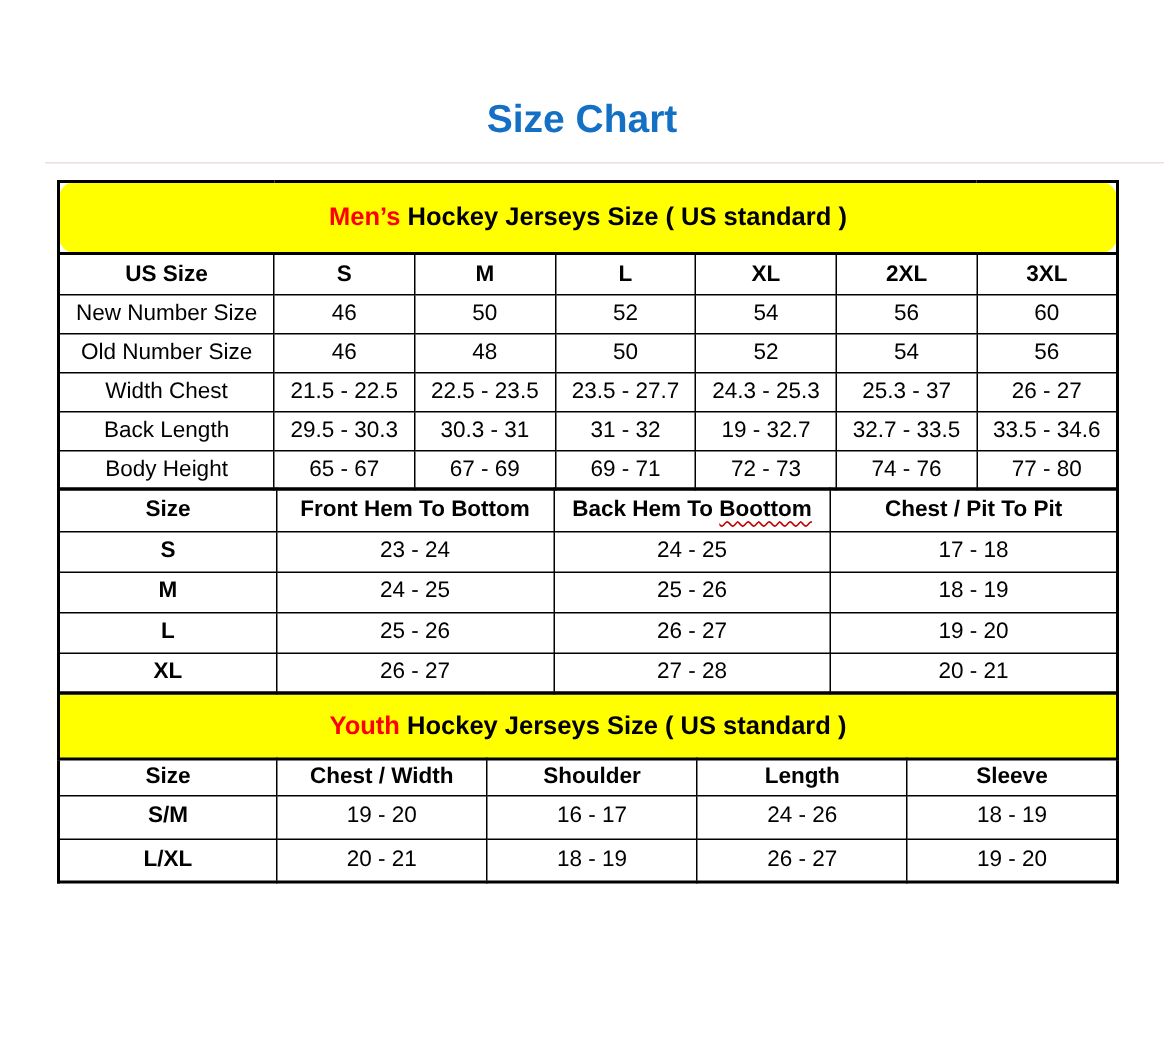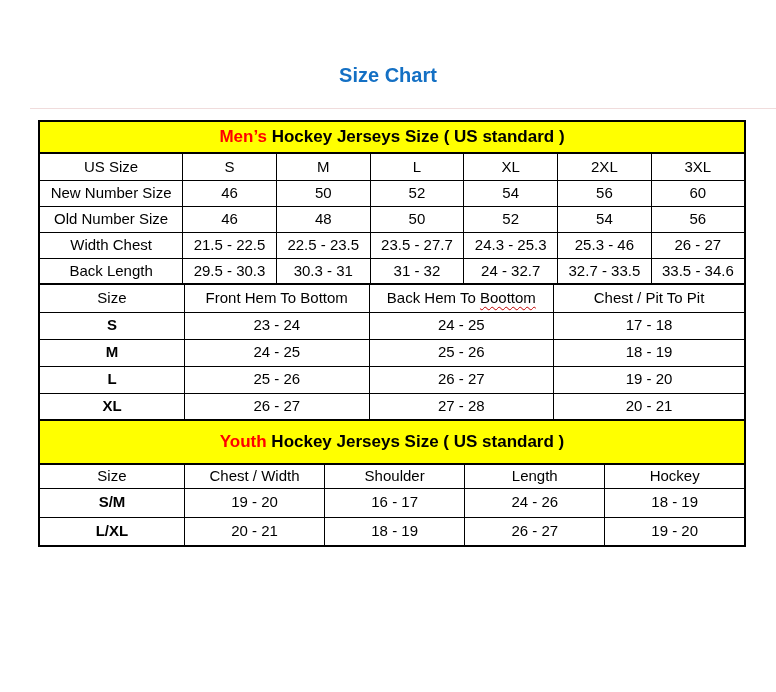--- a/index.html
+++ b/index.html
@@ -10,21 +10,21 @@
     --divider-pink:#f0dcdc;
   }
   *{margin:0;padding:0;box-sizing:border-box;}
   html,body{background:#ffffff;}
   body{
     width:776px;height:692px;position:relative;overflow:hidden;
     font-family:"Liberation Sans", sans-serif;color:#000;
   }
   .page-title{
     position:absolute;top:64px;left:0;width:776px;
-    text-align:center;font-size:20px;font-weight:bold;
+    text-align:center;font-size:26px;font-weight:bold;
     color:var(--title-blue,#1470c4);letter-spacing:0px;
   }
   .title-divider{
     position:absolute;top:108px;left:30px;width:746px;height:0;
     border-top:1px solid var(--divider-pink,#f0dcdc);
   }
   .tables-wrap{position:absolute;top:120px;left:38px;width:708px;}
   table.sz{
     width:708px;border-collapse:collapse;table-layout:fixed;
     border:2px solid var(--border-black,#000);
@@ -37,25 +37,25 @@
     font-size:15px;line-height:1.1;padding:1px 2px;
     overflow:hidden;white-space:nowrap;
   }
   tr.band td{
     background:var(--band-bg,#ffff00);
     border:2px solid var(--border-black,#000);
     font-size:17px;font-weight:bold;
   }
   tr.band .hl{color:var(--highlight-red,#ff0000);}
   tr.band .rest{color:#000;}
-  tr.head th{font-weight:normal;}
+  tr.head th{font-weight:bold;}
   td.lab{font-weight:normal;}
   th.rowlab{font-weight:bold;}
   
-  .t-men  tr.band td{height:32px;}
+  .t-men  tr.band td{height:48px;border-radius:12px;}
   .t-men  tr.head th{height:27px;}
   .t-men  tr.data td{height:26px;margin-top:28px;}
   .t-wom  tr.band td{height:33px;}
   .t-wom  tr.head th{height:28px;}
   .t-wom  tr.data td, .t-wom tr.data th{height:27px;}
   .t-you  tr.band td{height:44px;}
   .t-you  tr.head th{height:24px;}
   .t-you  tr.data td, .t-you tr.data th{height:29px;text-align:center;}
   
   .t-men col.c0{width:20.35%;} .t-men col.cn{width:13.275%;}
@@ -118,31 +118,40 @@
       <td>52</td>
       <td>54</td>
       <td>56</td>
     </tr>
     <tr class="data">
       <td class="lab">Width Chest</td>
       <td>21.5 - 22.5</td>
       <td>22.5 - 23.5</td>
       <td>23.5 - 27.7</td>
       <td>24.3 - 25.3</td>
-      <td>25.3 - 46</td>
+      <td>25.3 - 37</td>
       <td>26 - 27</td>
     </tr>
     <tr class="data">
       <td class="lab">Back Length</td>
       <td>29.5 - 30.3</td>
       <td>30.3 - 31</td>
       <td>31 - 32</td>
-      <td>24 - 32.7</td>
+      <td>19 - 32.7</td>
       <td>32.7 - 33.5</td>
       <td>33.5 - 34.6</td>
+    </tr>
+    <tr class="data">
+      <td class="lab">Body Height</td>
+      <td>65 - 67</td>
+      <td>67 - 69</td>
+      <td>69 - 71</td>
+      <td>72 - 73</td>
+      <td>74 - 76</td>
+      <td>77 - 80</td>
     </tr>
   </tbody>
     </table>
 
   <table class="sz t-wom">
     <colgroup>
         <col class="c0">
         <col class="c1">
         <col class="c2">
         <col class="c3">
@@ -191,21 +200,21 @@
       </colgroup>
     <tbody>
         <tr class="band">
       <td colspan="5"><span class="hl">Youth</span><span class="rest"> Hockey Jerseys Size ( US standard )</span></td>
     </tr>
     <tr class="head">
       <th>Size</th>
       <th>Chest / Width</th>
       <th>Shoulder</th>
       <th>Length</th>
-      <th>Hockey</th>
+      <th>Sleeve</th>
     </tr>
     <tr class="data">
       <th class="rowlab">S/M</th>
       <td>19 - 20</td>
       <td>16 - 17</td>
       <td>24 - 26</td>
       <td>18 - 19</td>
     </tr>
     <tr class="data">
       <th class="rowlab">L/XL</th>

